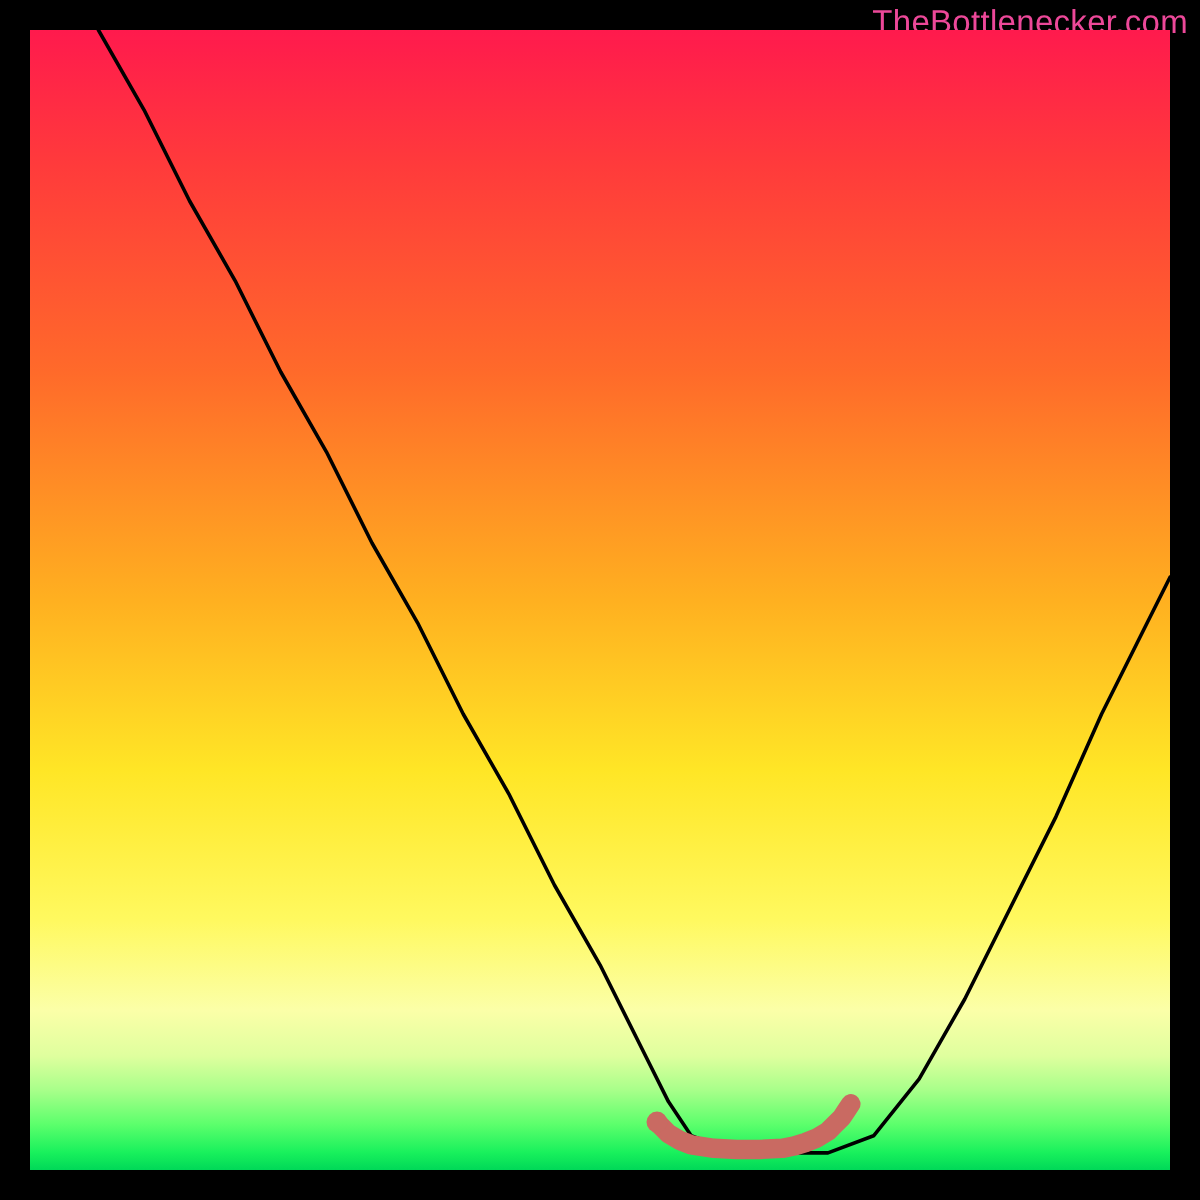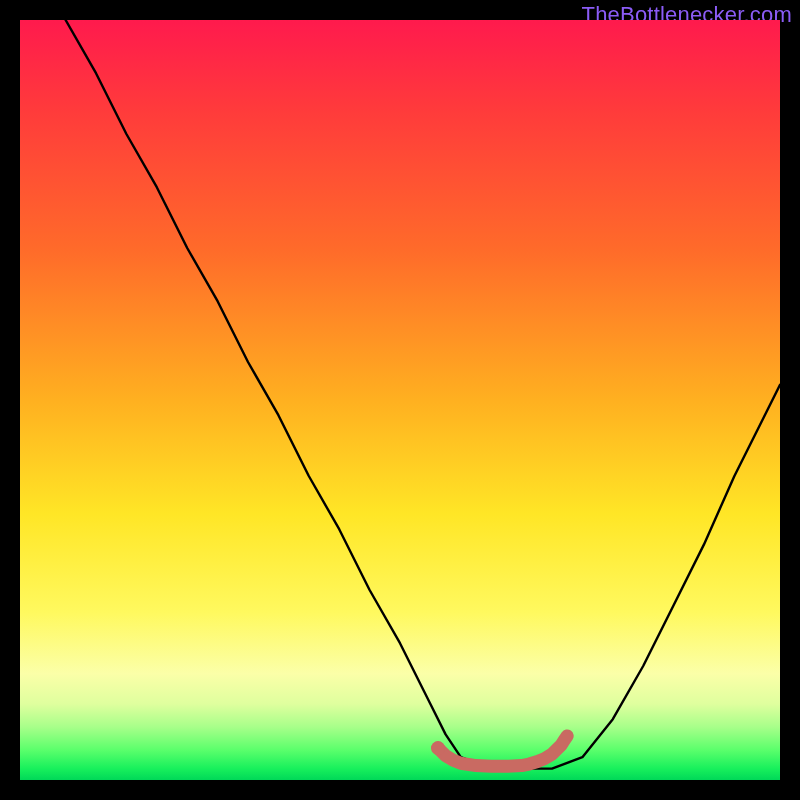--- a/index.html
+++ b/index.html
@@ -45,21 +45,21 @@
       #a8ff8a 93%,
       #5cff6c 96%,
       #18f05c 98.5%,
       #00d858 100%
     );
   }
   .watermark {
     position: absolute;
     top: 2px;
     right: 8px;
-    color: #8b5cf6;
+    color: #ec4899;
     font-size: 22px;
     font-weight: 500;
     letter-spacing: 0.2px;
     user-select: none;
   }
   svg.lines {
     position: absolute;
     left: 0;
     top: 0;
     width: 100%;

